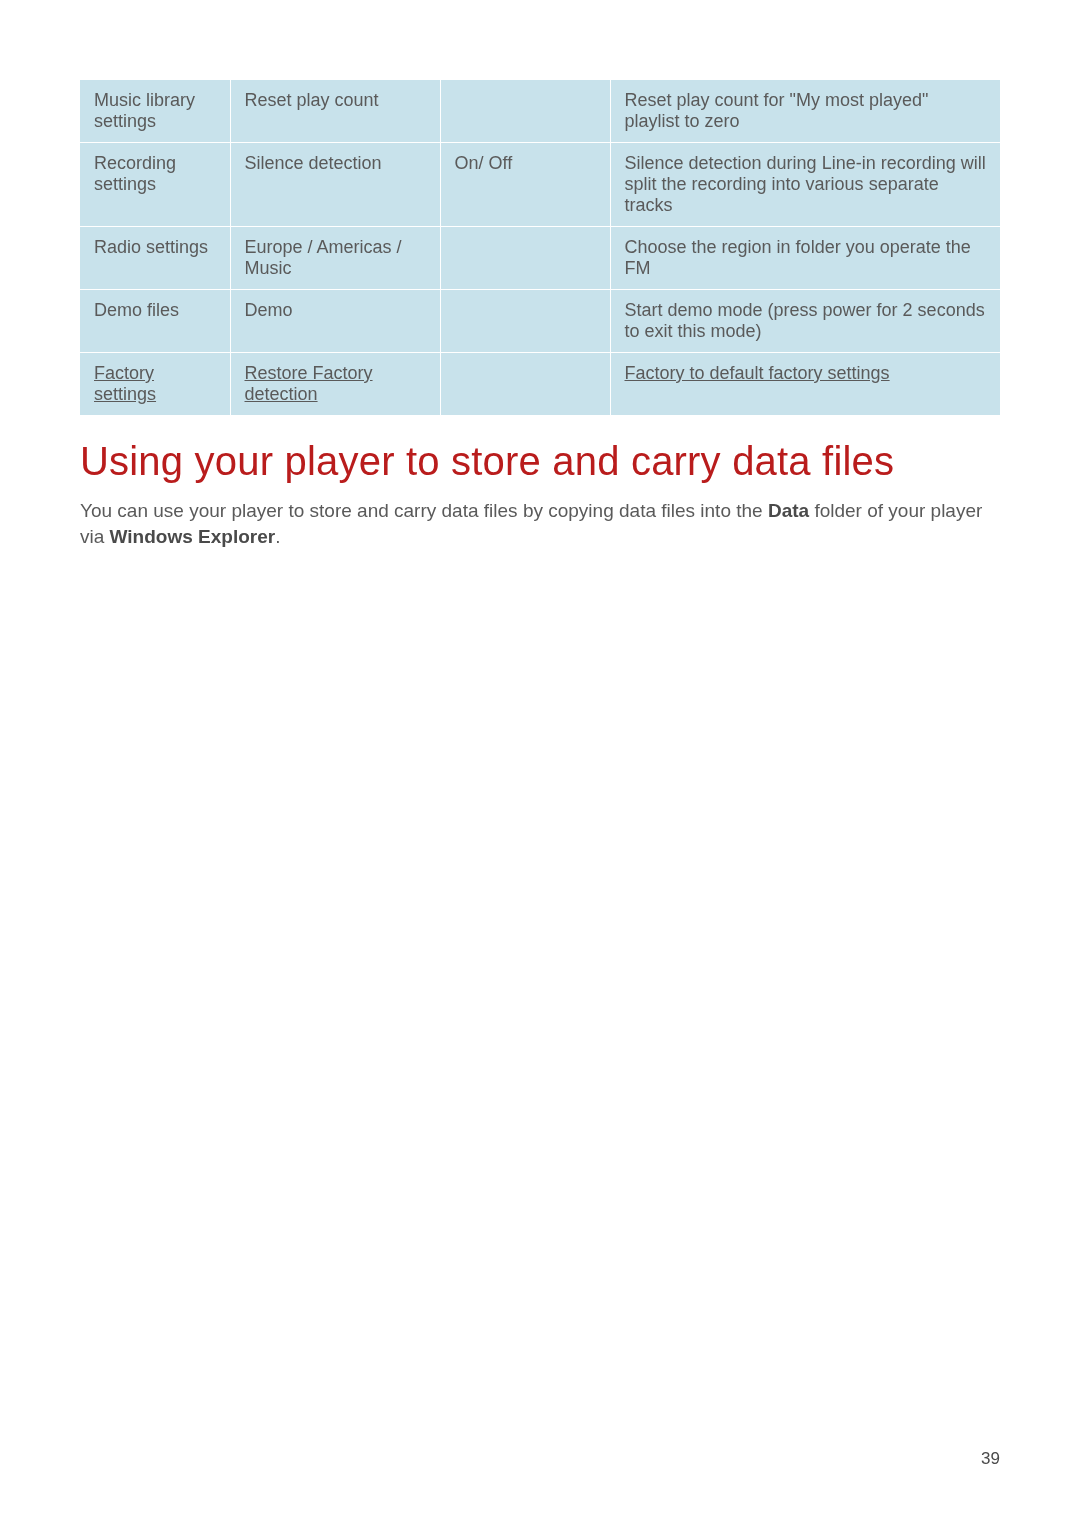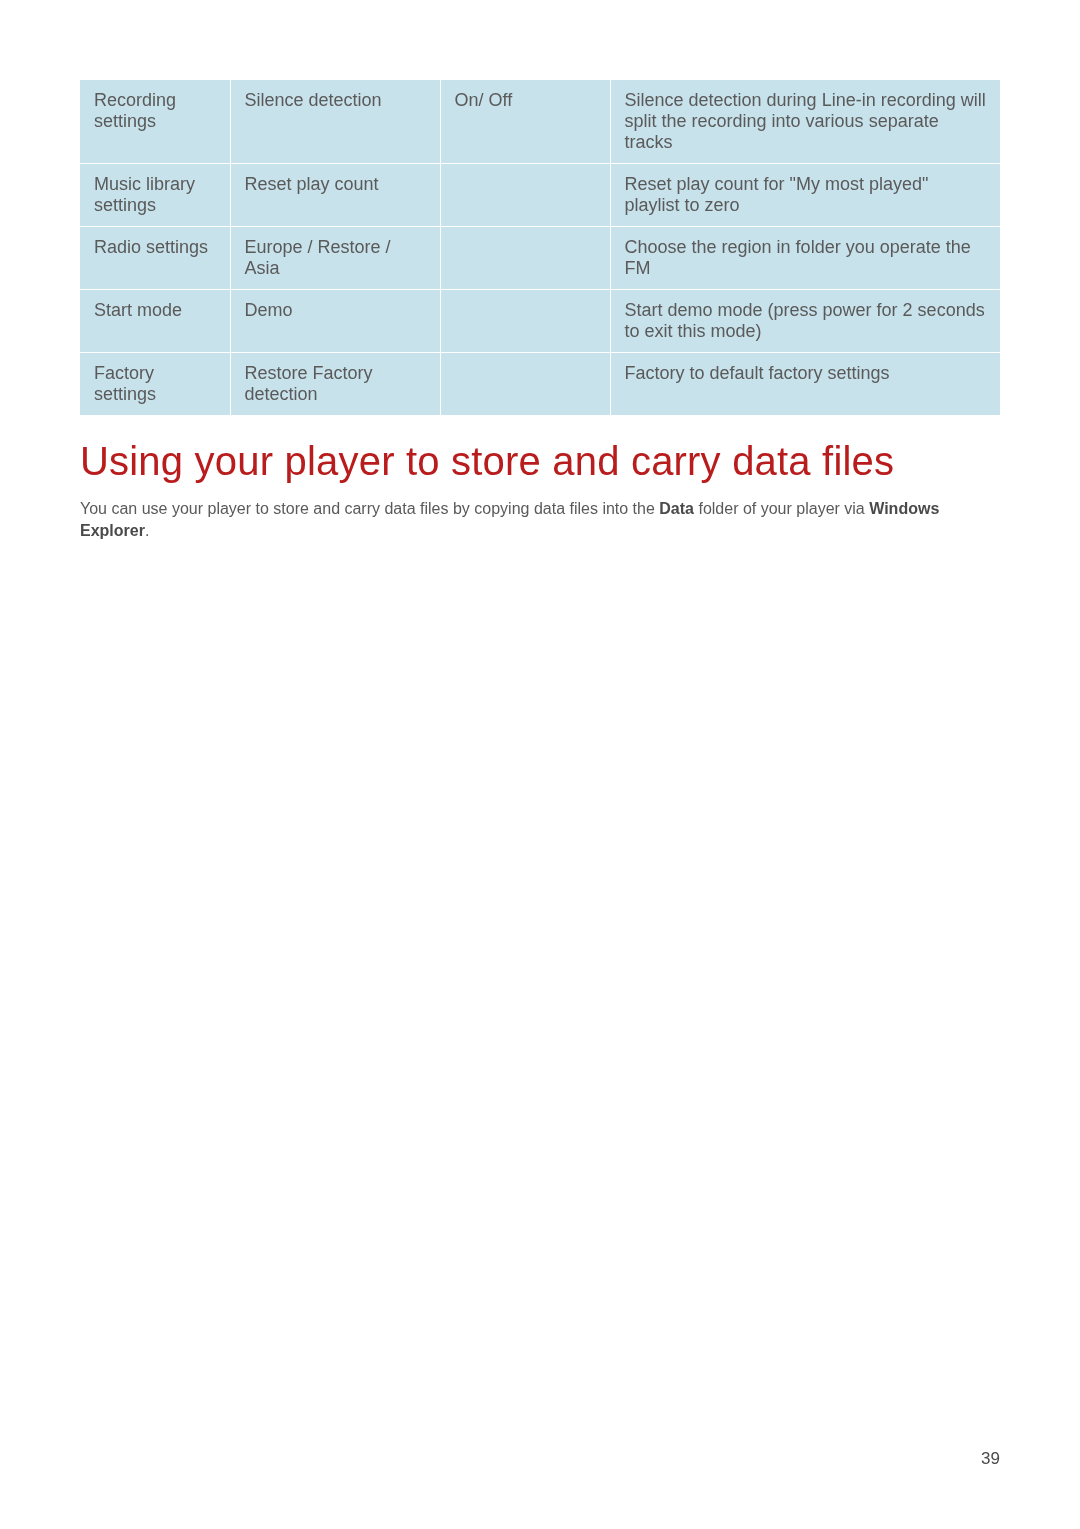--- a/index.html
+++ b/index.html
@@ -27,35 +27,36 @@
       color: #5a5a5a;
       border-bottom: 1px solid #ffffff;
       border-right: 1px solid #ffffff;
       font-weight: 300;
     }
     .settings-table td:last-child {
       border-right: none;
     }
     .settings-table tr:last-child td {
       border-bottom: none;
+      text-decoration: underline;
     }
     .col1 { width: 150px; }
     .col2 { width: 210px; }
     .col3 { width: 170px; }
     .col4 { width: auto; }
     .section-heading {
       margin-top: 24px;
       font-size: 40px;
       color: #b91c1c;
       font-weight: 400;
       letter-spacing: 0.2px;
     }
     .body-text {
       margin-top: 14px;
-      font-size: 16px;
+      font-size: 19px;
       color: #5a5a5a;
       line-height: 1.35;
       font-weight: 300;
     }
     .body-text b {
       color: #4a4a4a;
       font-weight: 700;
     }
     .page-number {
       position: absolute;
@@ -64,39 +65,39 @@
       font-size: 17px;
       color: #4a4a4a;
     }
   </style>
 </head>
 <body>
 
 <table class="settings-table">
   <tbody>
       <tr>
+    <td class="col1">Music library settings</td>
+    <td class="col2">Reset play count</td>
+    <td class="col3"></td>
+    <td class="col4">Reset play count for "My most played" playlist to zero</td>
+  </tr>
+  <tr>
     <td class="col1">Recording settings</td>
     <td class="col2">Silence detection</td>
     <td class="col3">On/ Off</td>
     <td class="col4">Silence detection during Line-in recording will split the recording into various separate tracks</td>
   </tr>
   <tr>
-    <td class="col1">Music library settings</td>
-    <td class="col2">Reset play count</td>
-    <td class="col3"></td>
-    <td class="col4">Reset play count for "My most played" playlist to zero</td>
-  </tr>
-  <tr>
     <td class="col1">Radio settings</td>
-    <td class="col2">Europe / Restore / Asia</td>
+    <td class="col2">Europe / Americas / Music</td>
     <td class="col3"></td>
     <td class="col4">Choose the region in folder you operate the FM</td>
   </tr>
   <tr>
-    <td class="col1">Start mode</td>
+    <td class="col1">Demo files</td>
     <td class="col2">Demo</td>
     <td class="col3"></td>
     <td class="col4">Start demo mode (press power for 2 seconds to exit this mode)</td>
   </tr>
   <tr>
     <td class="col1">Factory settings</td>
     <td class="col2">Restore Factory detection</td>
     <td class="col3"></td>
     <td class="col4">Factory to default factory settings</td>
   </tr>

